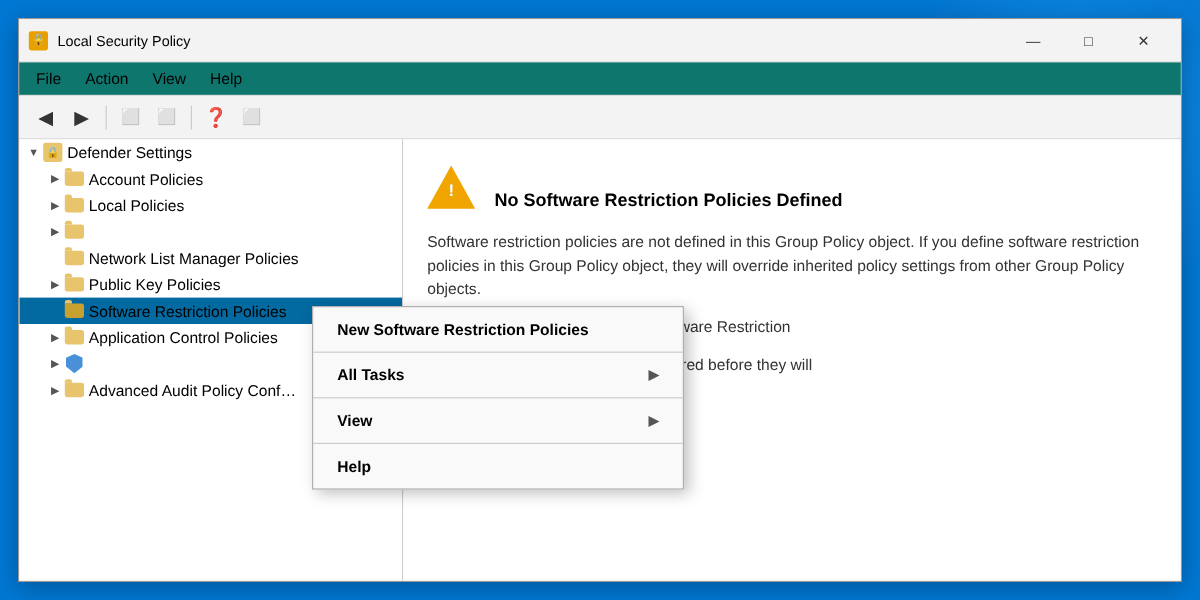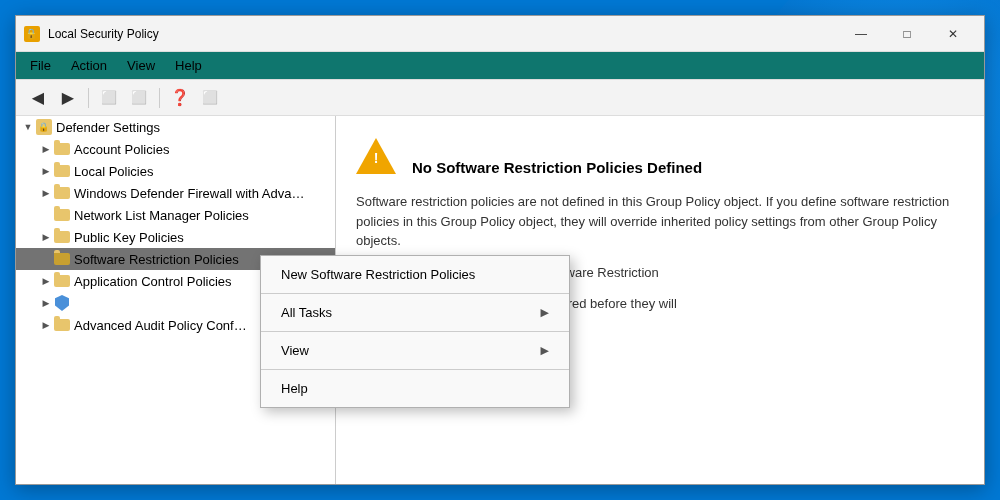--- a/index.html
+++ b/index.html
@@ -151,21 +151,21 @@
       display: flex;
       align-items: center;
       padding: 3px 4px;
       cursor: pointer;
       white-space: nowrap;
       overflow: hidden;
       text-overflow: ellipsis;
       height: 22px;
     }
     .tree-item.selected { background: #cde8ff; }
-    .tree-item.selected.context { background: #737373; }
+    .tree-item.selected.context { background: #0369a1; }
 
     .tree-expander {
       width: 16px;
       height: 16px;
       display: flex;
       align-items: center;
       justify-content: center;
       font-size: 9px;
       color: #555;
       flex-shrink: 0;
@@ -276,20 +276,21 @@
     .context-menu {
       position: absolute;
       left: 260px;
       top: 255px;
       width: 310px;
       background: #f9f9f9;
       border: 1px solid #b0b0b0;
       box-shadow: 4px 4px 12px rgba(0,0,0,0.25);
       z-index: 100;
       padding: 4px 0;
+      font-weight: bold;
     }
 
     .ctx-item {
       padding: 7px 20px;
       cursor: pointer;
       display: flex;
       align-items: center;
       justify-content: space-between;
       font-size: 13px;
       color: #000;
@@ -367,21 +368,20 @@
             <div class="folder-icon"></div>
           </div>
         <span class="tree-label">Local Policies</span>
       </div>
 
       <div class="tree-item" style="padding-left: 22px;">
         <div class="tree-expander">▶</div>
         <div class="tree-icon">
             <div class="folder-icon"></div>
           </div>
-        <span class="tree-label">Windows Defender Firewall with Adva…</span>
       </div>
 
       <div class="tree-item" style="padding-left: 22px; align-items: center;">
         <div class="tree-expander" style="opacity:0;">▶</div>
         <div class="tree-icon">
             <div class="folder-icon"></div>
           </div>
         <span class="tree-label">Network List Manager Policies</span>
       </div>
 

